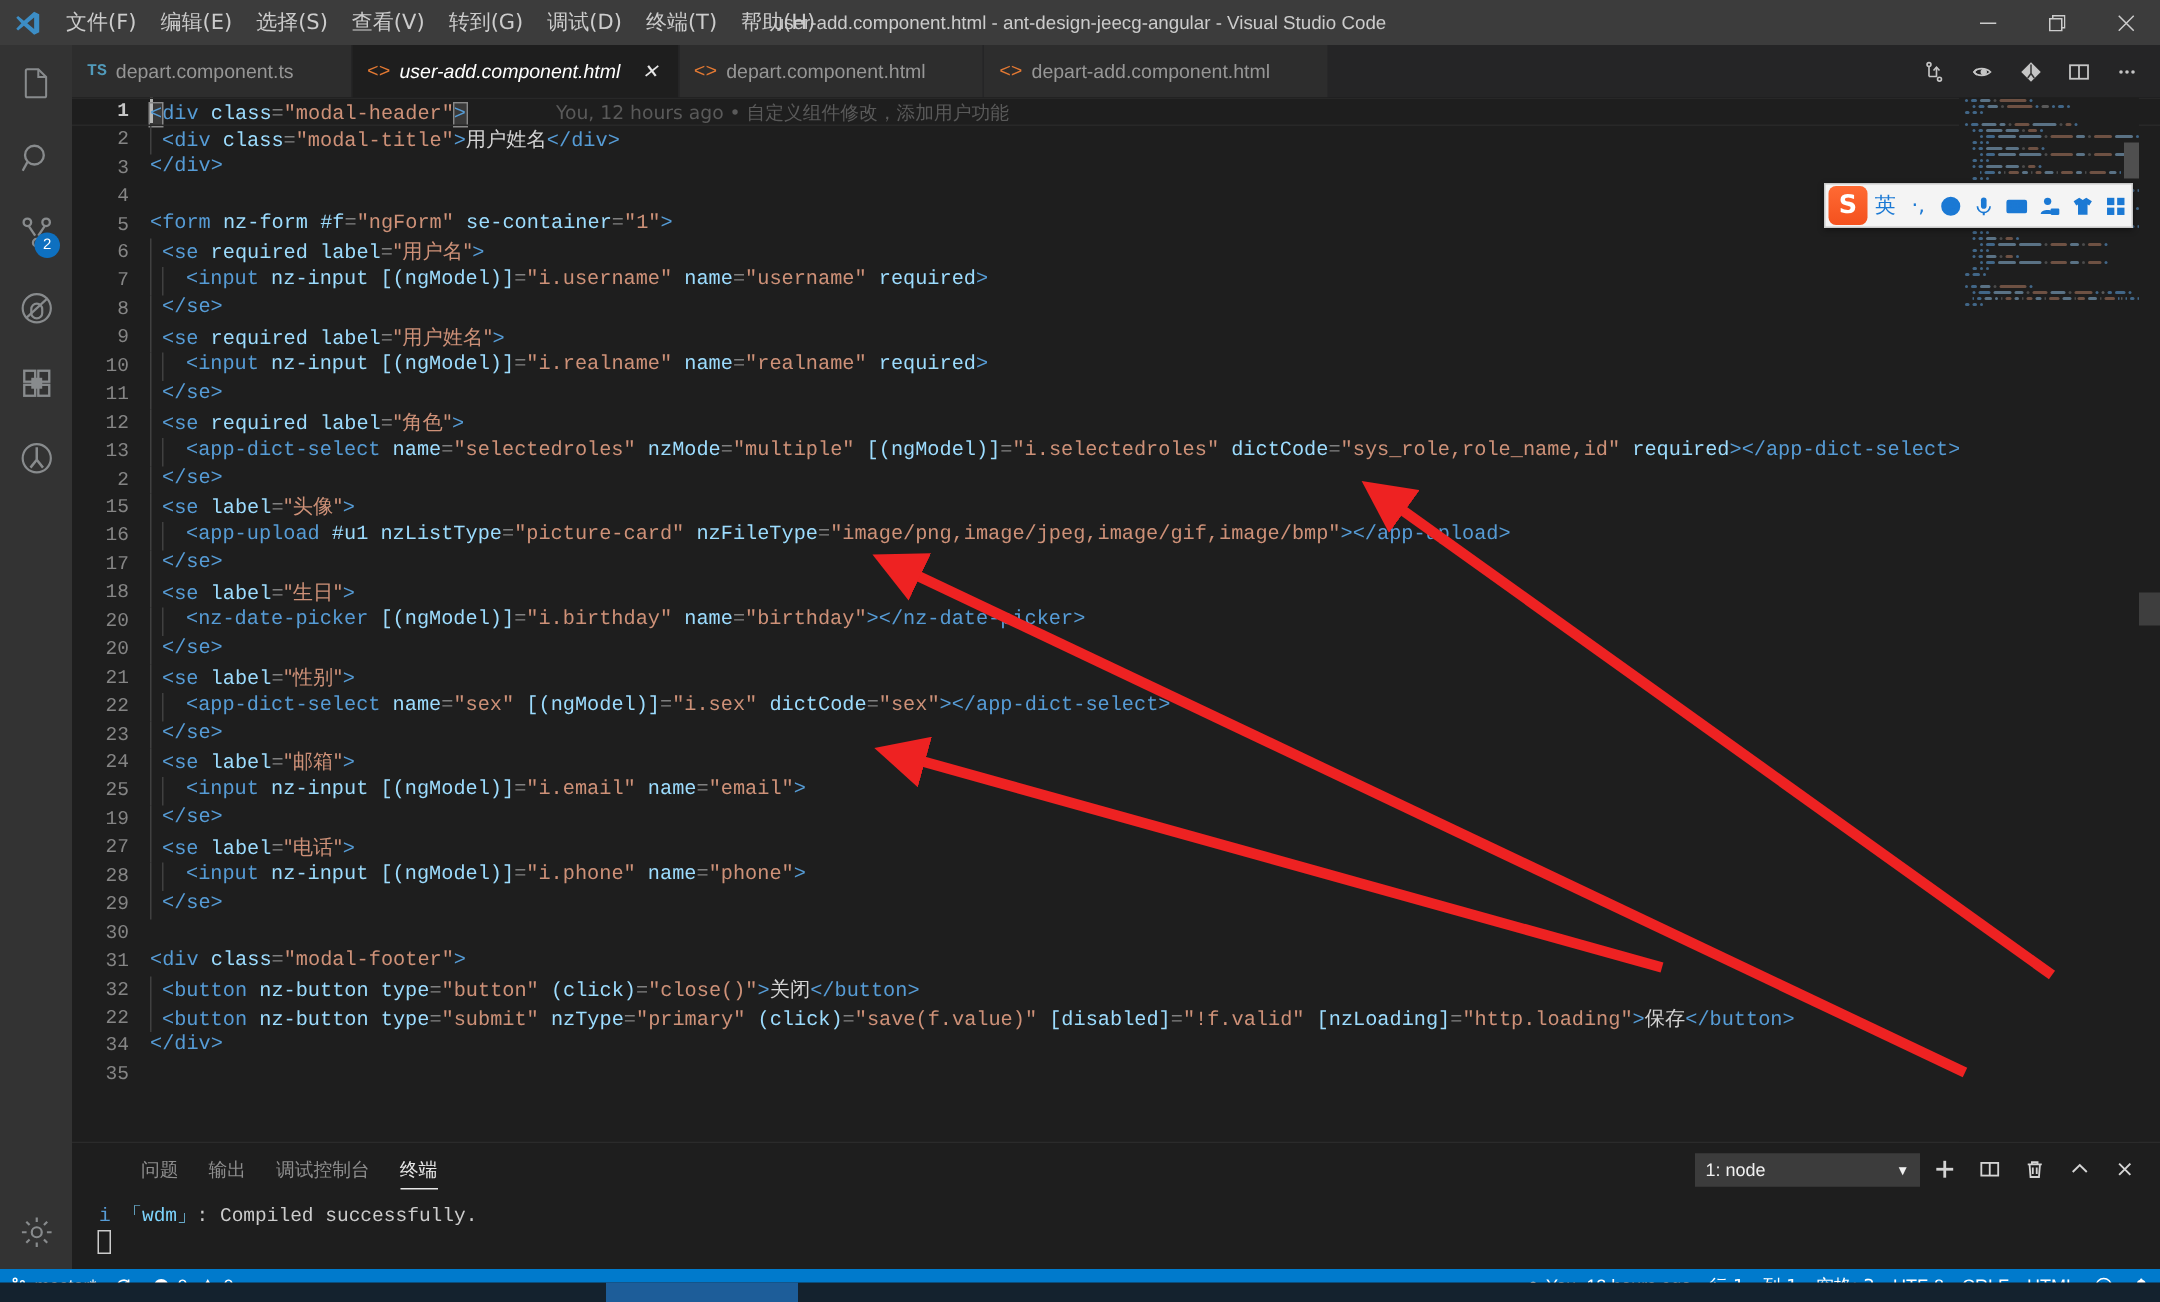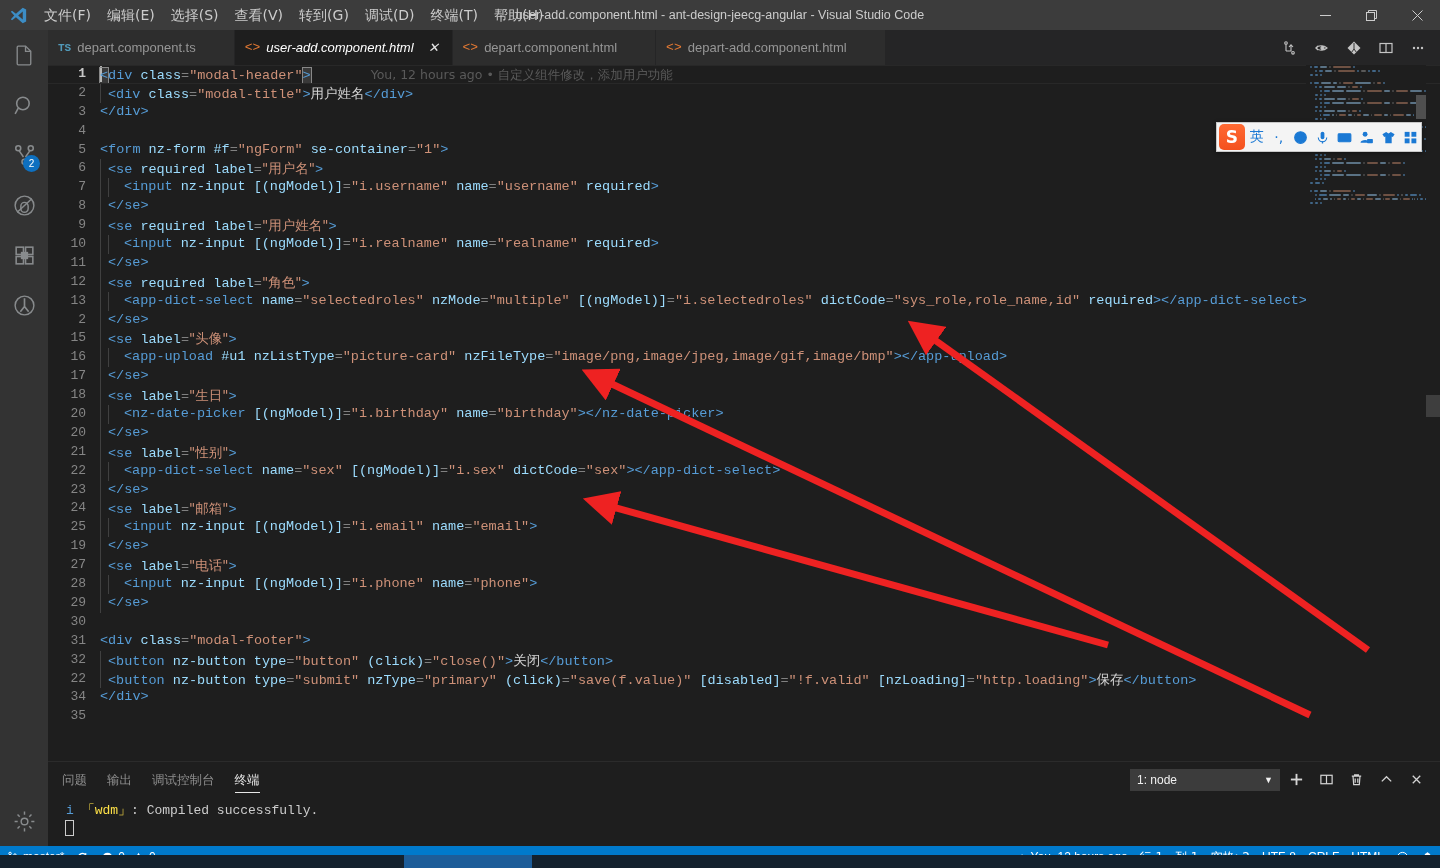--- a/index.html
+++ b/index.html
@@ -122,21 +122,21 @@
   .editor-scroll {
     position: absolute; right: 0; top: 0; width: 14px; bottom: 0; background: transparent;
   }
   .editor-scroll .thumb { position: absolute; top: 330px; right: 0; width: 14px; height: 22px; background: #3e3e3e; }
 
   
   .arrows { position: absolute; inset: 0; pointer-events: none; }
 
   
   .panel { flex: 0 0 85px; background: #1e1e1e; display: flex; flex-direction: column; border-top: 1px solid #2b2b2b; }
-  .panel-hdr { height: 35px; display: flex; align-items: center; padding-left: 4px; }
+  .panel-hdr { height: 35px; display: flex; align-items: center; padding-left: 36px; }
   .ptab {
     font-size: 12.5px; color: #8e8e8e; padding: 0 10px; height: 35px; line-height: 35px;
     position: relative; cursor: pointer; font-family: "DejaVu Sans", sans-serif;
   }
   .ptab.active { color: #e7e7e7; }
   .ptab.active::after {
     content: ""; position: absolute; left: 10px; right: 10px; bottom: 4px; height: 1px; background: #e7e7e7;
   }
   .panel-actions { margin-left: auto; display: flex; align-items: center; gap: 2px; padding-right: 10px; }
   .term-select {
@@ -144,21 +144,21 @@
     display: flex; align-items: center; padding: 0 6px; border: 1px solid #3c3c3c; cursor: pointer;
   }
   .term-select .caret { margin-left: auto; font-size: 9px; }
   .pa { width: 28px; height: 28px; display: flex; align-items: center; justify-content: center; color: #d4d4d4; cursor: pointer; }
   .pa svg { width: 15px; height: 15px; }
   .term-body {
     flex: 1 1 auto; padding: 4px 0 0 18px; font-family: "Liberation Mono", monospace;
     font-size: 13px; color: #cccccc; line-height: 19px;
   }
   .term-i { color: #569cd6; }
-  .term-dim { color: #fde047; }
+  .term-dim { color: #7dd3fc; }
   .term-cursor { display: inline-block; width: 7px; height: 14px; outline: 1px solid #cccccc; vertical-align: -2px; }
 
   
   .statusbar {
     flex: 0 0 22px; height: 22px; background: #007acc; display: flex; align-items: center;
     color: #ffffff; font-size: 12px;
   }
   .sb { padding: 0 6px; height: 22px; display: flex; align-items: center; gap: 4px; cursor: pointer; white-space: nowrap; }
   .sb svg { width: 13px; height: 13px; }
   .sb-right { margin-left: auto; display: flex; align-items: center; }

